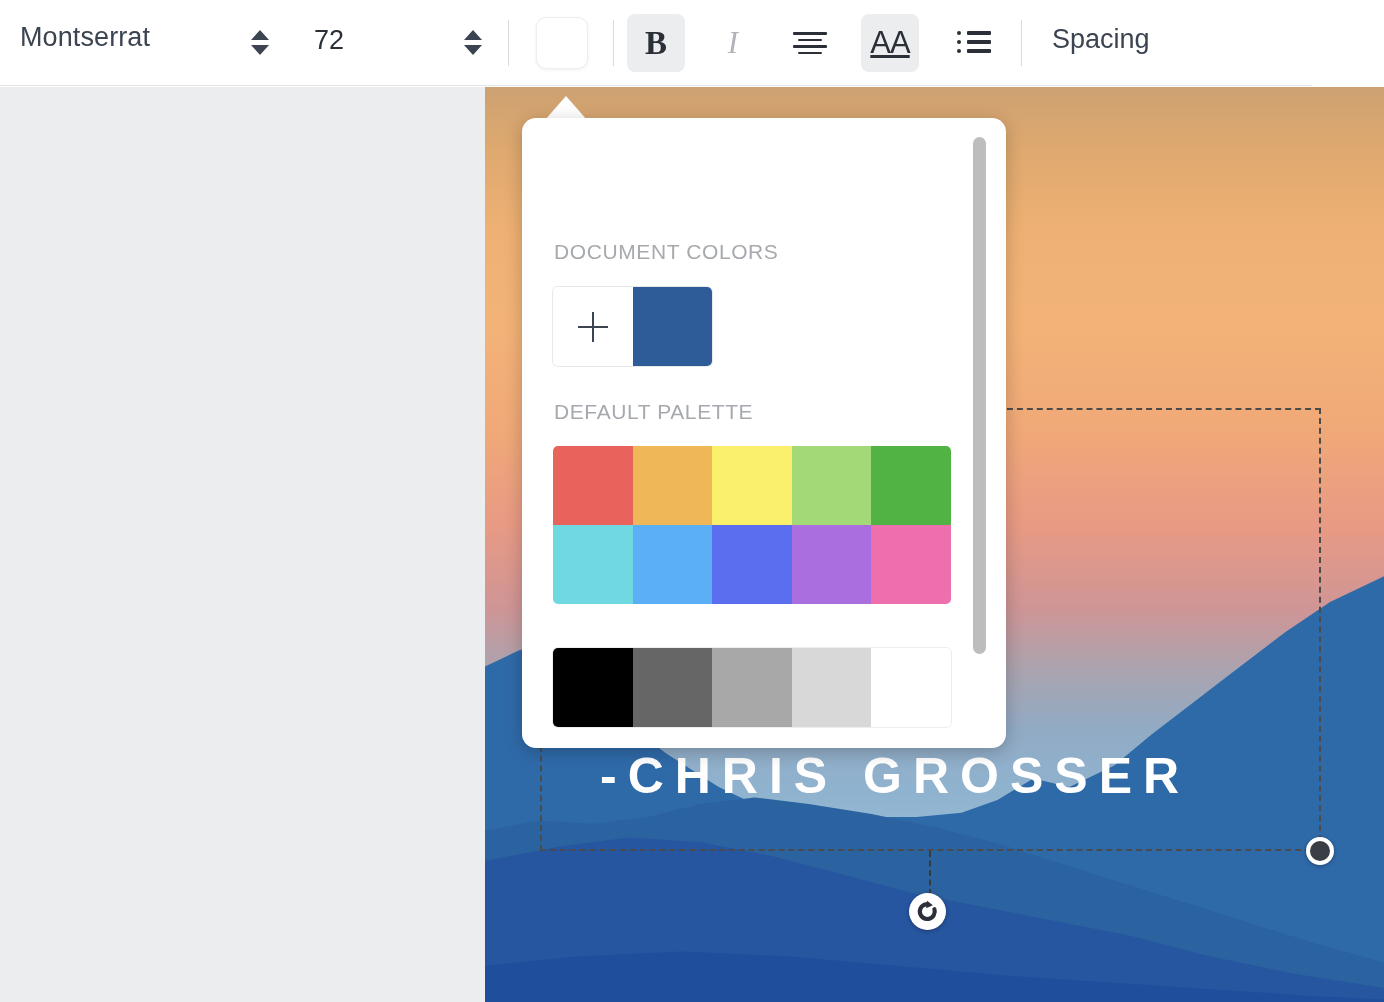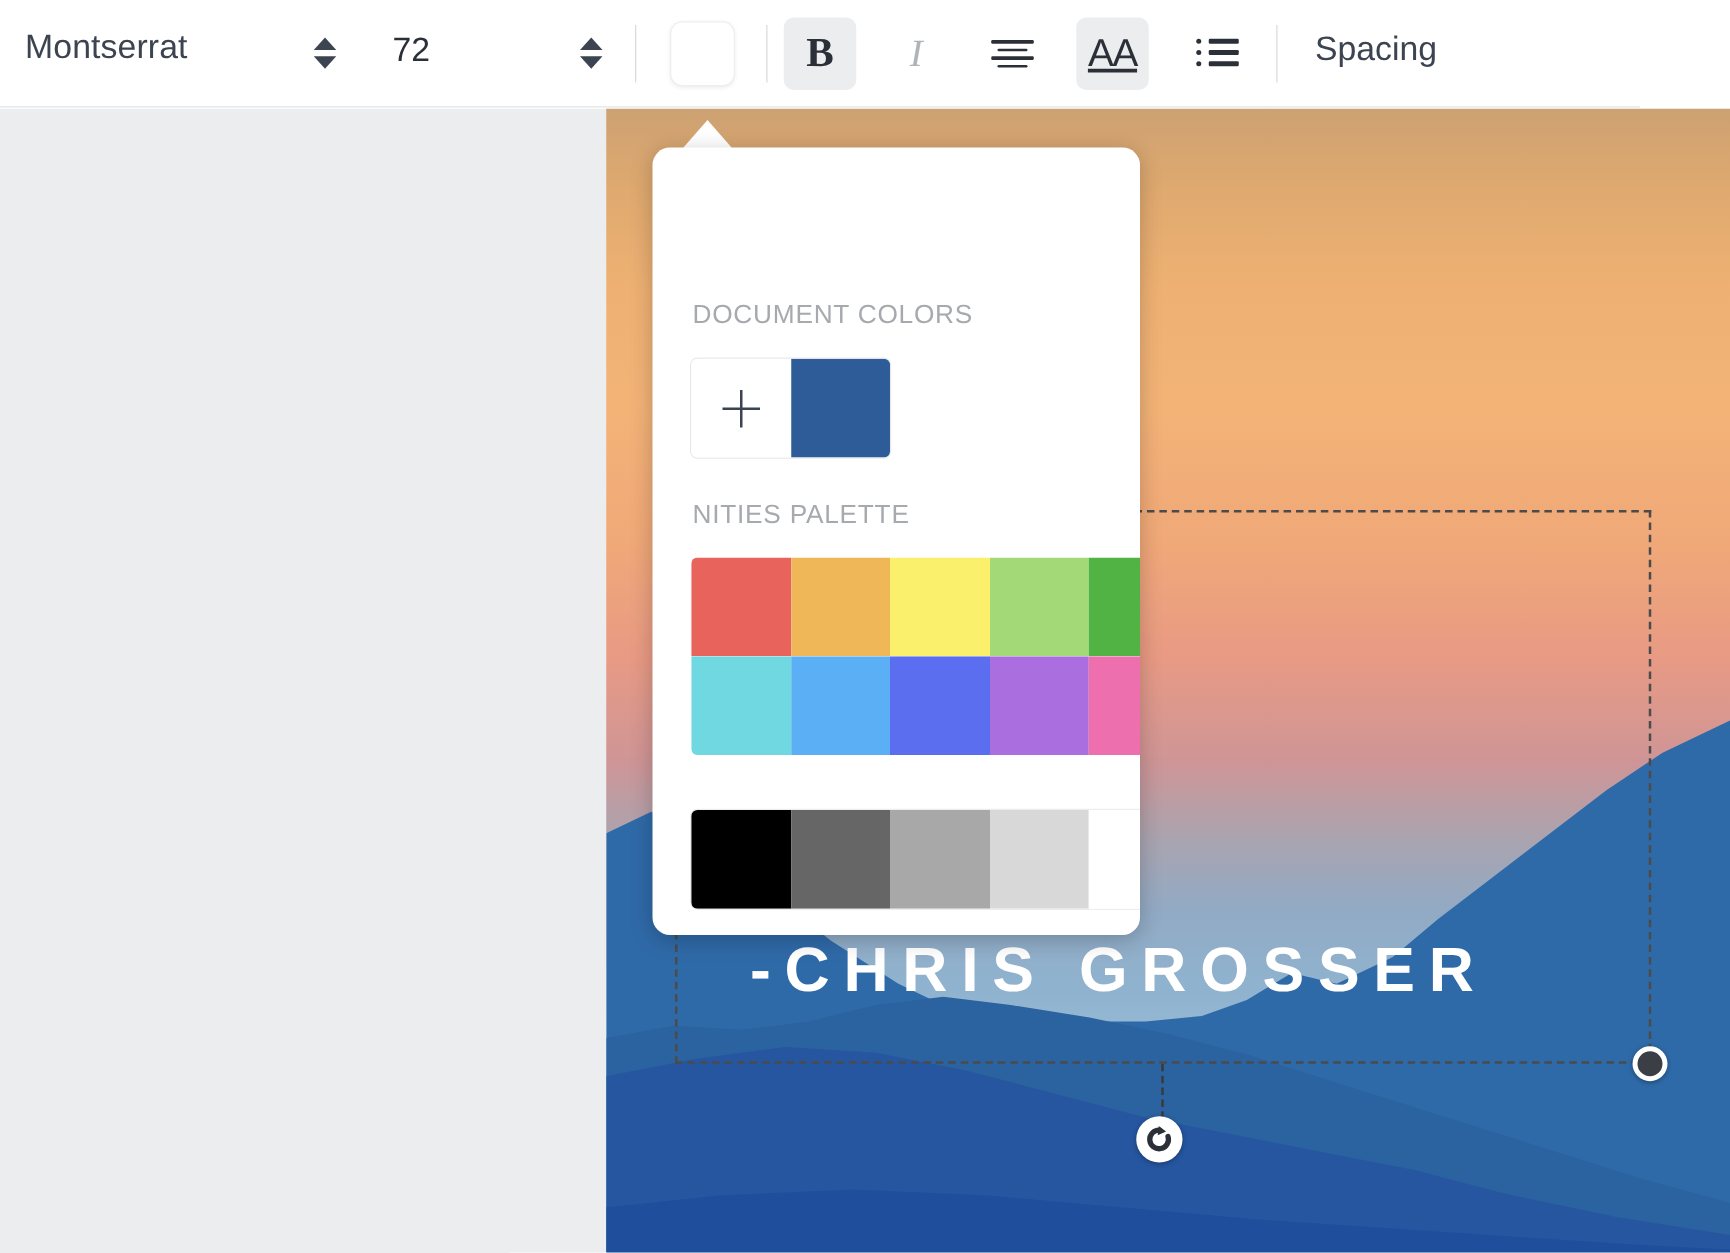--- a/index.html
+++ b/index.html
@@ -182,21 +182,21 @@
     position: absolute; left: 1306px; top: 750px;
     width: 28px; height: 28px; border-radius: 50%;
     background: #3b3f45; border: 4px solid #ffffff;
     box-shadow: 0 1px 4px rgba(0,0,0,.35);
     cursor: nwse-resize;
   }
 
   
   #popover {
     position: absolute; left: 522px; top: 31px;
-    width: 390px; height: 630px;
+    width: 484px; height: 630px;
     background: #ffffff;
     border-radius: 14px;
     box-shadow: 0 4px 18px rgba(0,0,0,.22);
     overflow: hidden;
   }
   #pop-arrow {
     position: absolute; left: 545px; top: 9px;
     width: 42px; height: 24px;
     background: #ffffff;
     clip-path: polygon(50% 0%, 100% 100%, 0% 100%);
@@ -350,21 +350,21 @@
 
     <div class="pop-label" id="lbl-doc">DOCUMENT COLORS</div>
 
     <div class="swatch-row" id="doc-row">
       <div id="doc-add">
         <span class="plus"></span>
       </div>
       <div class="swatch" id="doc-c0" style="background: rgb(45, 92, 153);"></div>
     </div>
 
-    <div class="pop-label" id="lbl-pal">NITIES PALETTE</div>
+    <div class="pop-label" id="lbl-pal">DEFAULT PALETTE</div>
 
     <div class="swatch-row" id="pal-row-1">
       <div class="swatch" id="p1-0" style="background: rgb(232, 99, 92);"></div>
       <div class="swatch" id="p1-1" style="background: rgb(240, 183, 88);"></div>
       <div class="swatch" id="p1-2" style="background: rgb(250, 240, 107);"></div>
       <div class="swatch" id="p1-3" style="background: rgb(163, 218, 119);"></div>
       <div class="swatch" id="p1-4" style="background: rgb(82, 179, 69);"></div>
     </div>
 
     <div class="swatch-row" id="pal-row-2">

